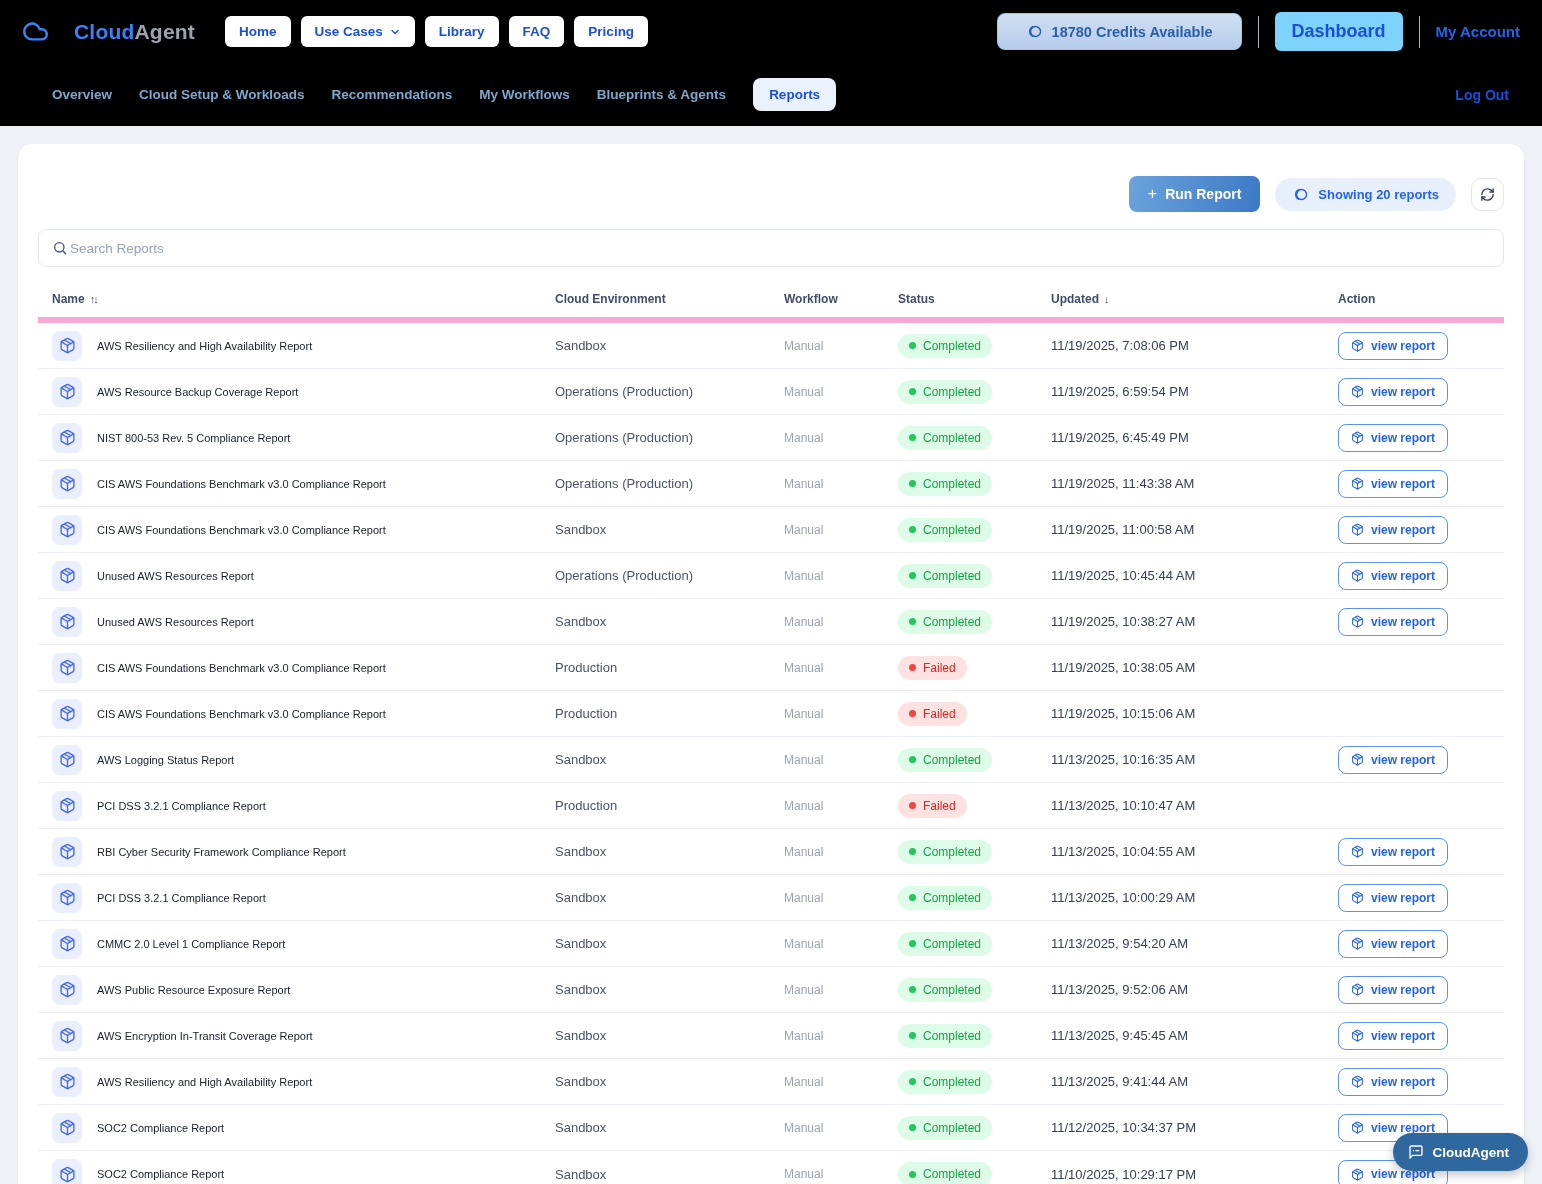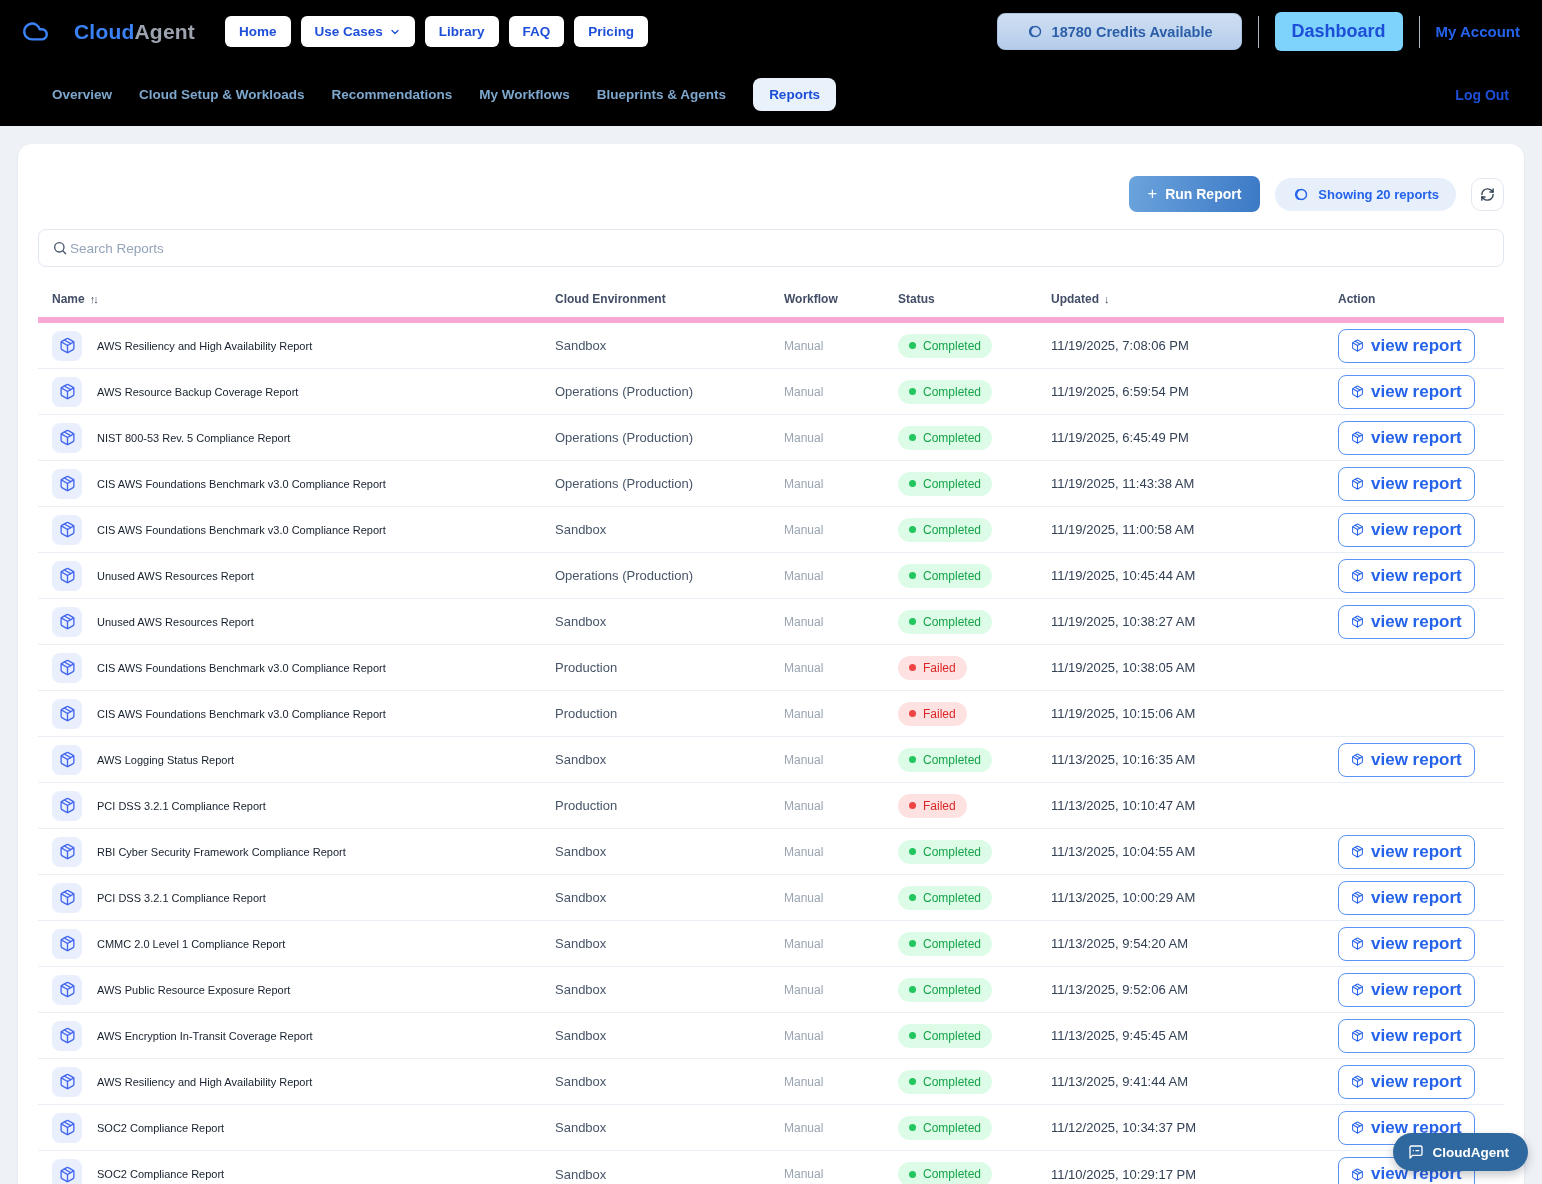--- a/index.html
+++ b/index.html
@@ -79,21 +79,21 @@
   .cell.c-wf  { font-size:12px; color:#9aa4b2; }
   .badge { display:inline-flex; align-items:center; gap:7px; font-size:12px; font-weight:500;
            padding:5px 11px; border-radius:999px; }
   .badge .dot { width:7px; height:7px; border-radius:50%; }
   .badge.completed { background:#dcfce7; color:#16a34a; }
   .badge.completed .dot { background:#22c55e; }
   .badge.failed { background:#fee2e2; color:#dc2626; }
   .badge.failed .dot { background:#ef4444; }
   .cell.c-updated { font-size:13px; color:#334155; }
   .view-btn { display:inline-flex; align-items:center; gap:7px; background:#fff; border:1px solid #5b93f5;
-              color:#2563eb; font-family:inherit; font-size:17px; font-weight:600; padding:6px 12px;
+              color:#2563eb; font-family:inherit; font-size:12px; font-weight:600; padding:6px 12px;
               border-radius:8px; cursor:pointer; }
   .view-btn svg { width:13px; height:13px; }
 
   
   .chat-fab { position:fixed; right:14px; bottom:13px; background:#2e689e; color:#fff; border:none;
               border-radius:22px; padding:11px 19px 11px 15px; display:flex; align-items:center; gap:9px;
               font-family:inherit; font-size:13.5px; font-weight:600; cursor:pointer;
               box-shadow:0 4px 10px rgba(15,23,42,.25); }
   .chat-fab svg { width:16px; height:16px; }
 </style>

